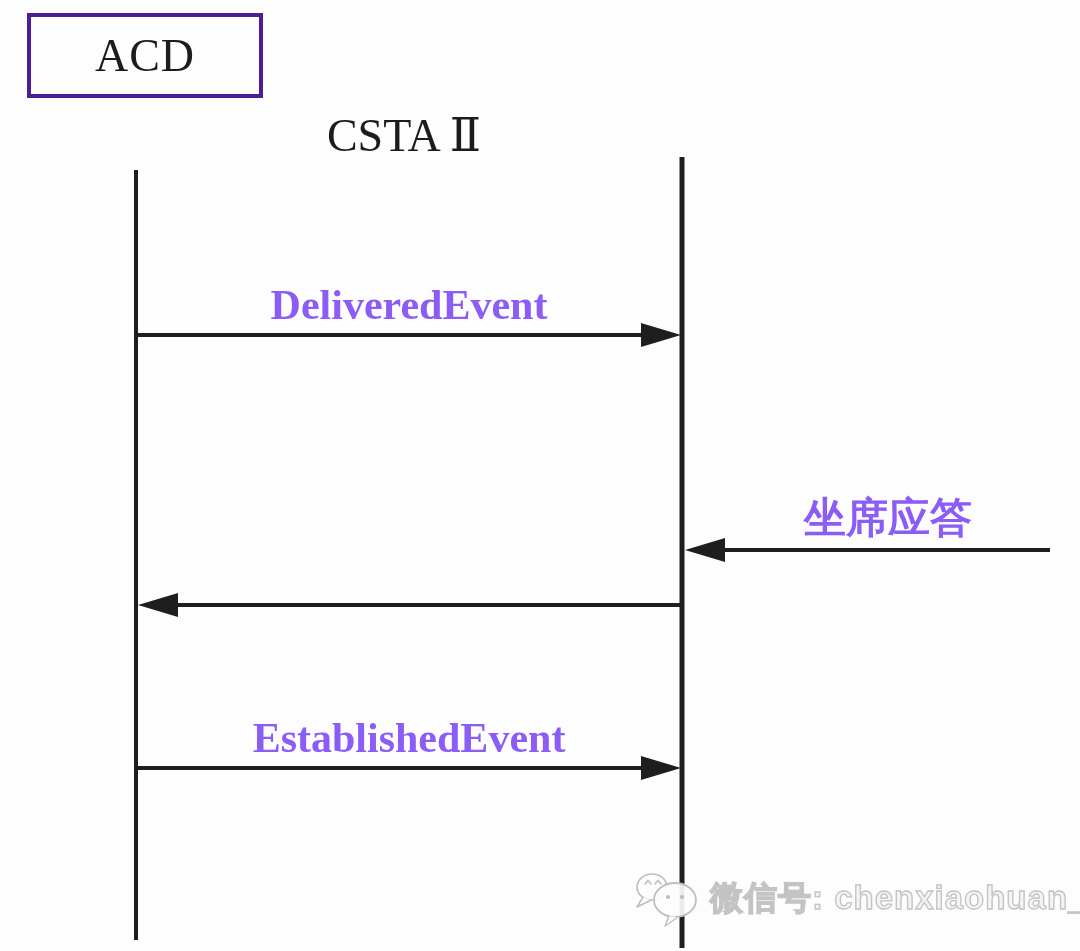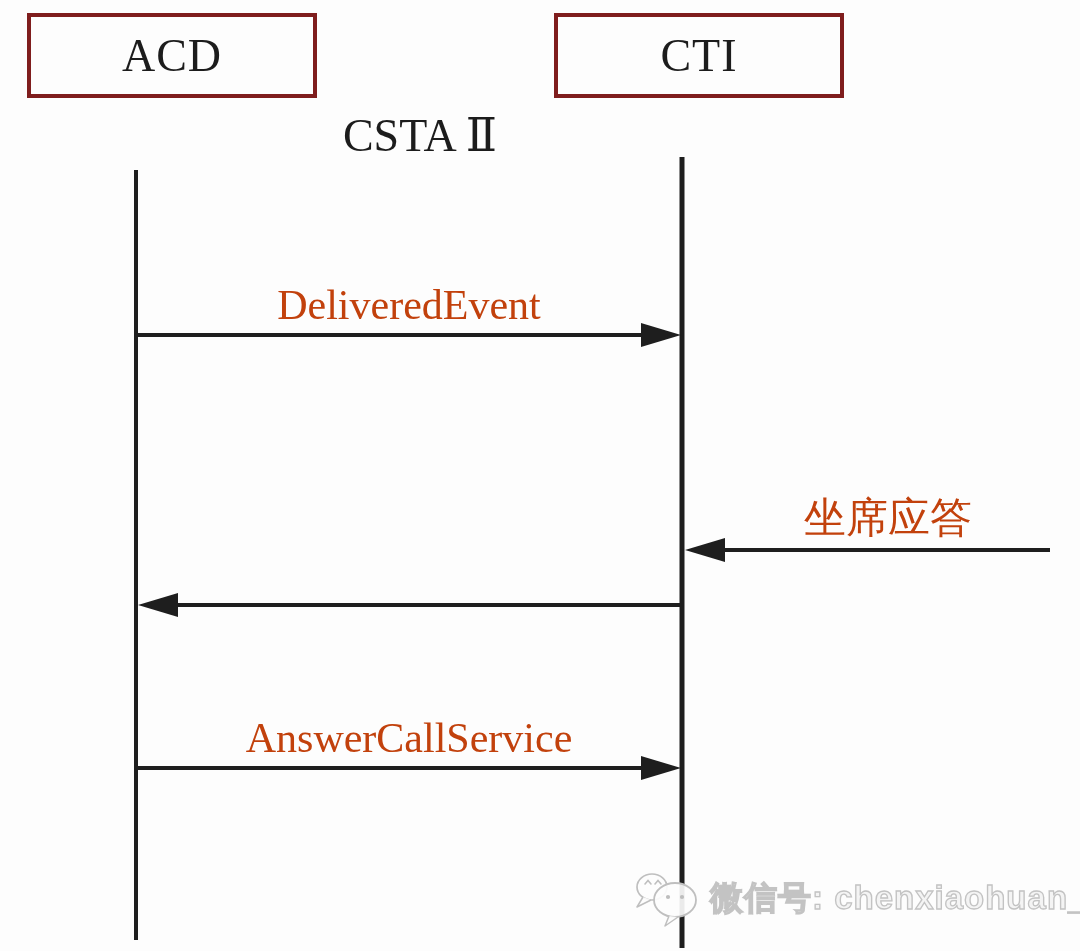--- a/index.html
+++ b/index.html
@@ -10,37 +10,37 @@
     position: relative;
     width: 1080px;
     height: 951px;
     background: #fdfdfd;
     overflow: hidden;
   }
 
   .actor-box {
     position: absolute;
     top: 13px;
-    width: 290px;
+    width: 236px;
     height: 85px;
-    border: 4px solid #7f1d1d;
+    border: 4px solid #4c1d95;
     display: flex;
     align-items: center;
     justify-content: center;
     font-size: 46px;
     color: #1c1c1c;
     background: #fdfdfd;
     letter-spacing: 1px;
   }
   .actor-box.acd { left: 27px; }
   .actor-box.cti { left: 554px; }
 
   .protocol-label {
     position: absolute;
-    left: 290px;
+    left: 274px;
     top: 108px;
     width: 260px;
     text-align: center;
     font-size: 46px;
     color: #1c1c1c;
     font-family: "Liberation Serif", "DejaVu Serif", "DejaVu Sans", serif;
     white-space: nowrap;
   }
 
   .diagram-svg {
@@ -48,22 +48,23 @@
     left: 0; top: 0;
     width: 1080px;
     height: 951px;
   }
 
   .msg-label {
     position: absolute;
     text-align: center;
     font-size: 42px;
     line-height: 1.0;
-    color: #c2410c;
+    color: #8b5cf6;
     white-space: nowrap;
+    font-weight: bold;
   }
   .msg-label.delivered   { left: 136px; width: 546px; top: 284px; }
   .msg-label.agent-answer{ left: 685px; width: 366px; top: 497px; margin-left: 20px; }
   .msg-label.answer-call { left: 136px; width: 546px; top: 552px; }
   .msg-label.established { left: 136px; width: 546px; top: 717px; }
 
   .watermark {
     position: absolute;
     left: 628px;
     top: 866px;
@@ -84,23 +85,20 @@
   }
 </style>
 </head>
 <body>
 
 <div class="stage">
 
   <div class="actor-box acd">
     <span>ACD</span>
   </div>
-  <div class="actor-box cti">
-    <span>CTI</span>
-  </div>
 
   <div class="protocol-label">CSTA Ⅱ</div>
 
   <svg class="diagram-svg" viewBox="0 0 1080 951" xmlns="http://www.w3.org/2000/svg">
 
     <line x1="136" y1="170" x2="136" y2="940" stroke="#1e1e1e" stroke-width="4"></line>
     <line x1="682" y1="157" x2="682" y2="948" stroke="#1e1e1e" stroke-width="5"></line>
 
     <line x1="138" y1="335" x2="648" y2="335" stroke="#1e1e1e" stroke-width="4"></line>
     <polygon points="641,323 681,335 641,347" fill="#1e1e1e"></polygon>
@@ -110,21 +108,21 @@
 
     <line x1="680" y1="605" x2="176" y2="605" stroke="#1e1e1e" stroke-width="4"></line>
     <polygon points="178,593 138,605 178,617" fill="#1e1e1e"></polygon>
 
     <line x1="138" y1="768" x2="648" y2="768" stroke="#1e1e1e" stroke-width="4"></line>
     <polygon points="641,756 681,768 641,780" fill="#1e1e1e"></polygon>
   </svg>
 
   <div class="msg-label delivered">DeliveredEvent</div>
   <div class="msg-label agent-answer">坐席应答</div>
-  <div class="msg-label established">AnswerCallService</div>
+  <div class="msg-label established">EstablishedEvent</div>
 
   <div class="watermark">
     <svg class="watermark-icon" viewBox="0 0 78 64" xmlns="http://www.w3.org/2000/svg">
 
       <ellipse cx="24" cy="21" rx="15" ry="13" fill="#fdfdfd" fill-opacity="0.92" stroke="#bfbfbf" stroke-width="1.7"></ellipse>
       <path d="M15,31 L9,41 L23,34" fill="#fdfdfd" fill-opacity="0.92" stroke="#bfbfbf" stroke-width="1.5" stroke-linejoin="round"></path>
       <path d="M17,18 l3,-3.5 l3,3.5" fill="none" stroke="#bfbfbf" stroke-width="1.6" stroke-linecap="round"></path>
       <path d="M27,18 l3,-3.5 l3,3.5" fill="none" stroke="#bfbfbf" stroke-width="1.6" stroke-linecap="round"></path>
 
       <ellipse cx="47" cy="34" rx="21" ry="17" fill="#fdfdfd" fill-opacity="0.92" stroke="#bfbfbf" stroke-width="1.8"></ellipse>

